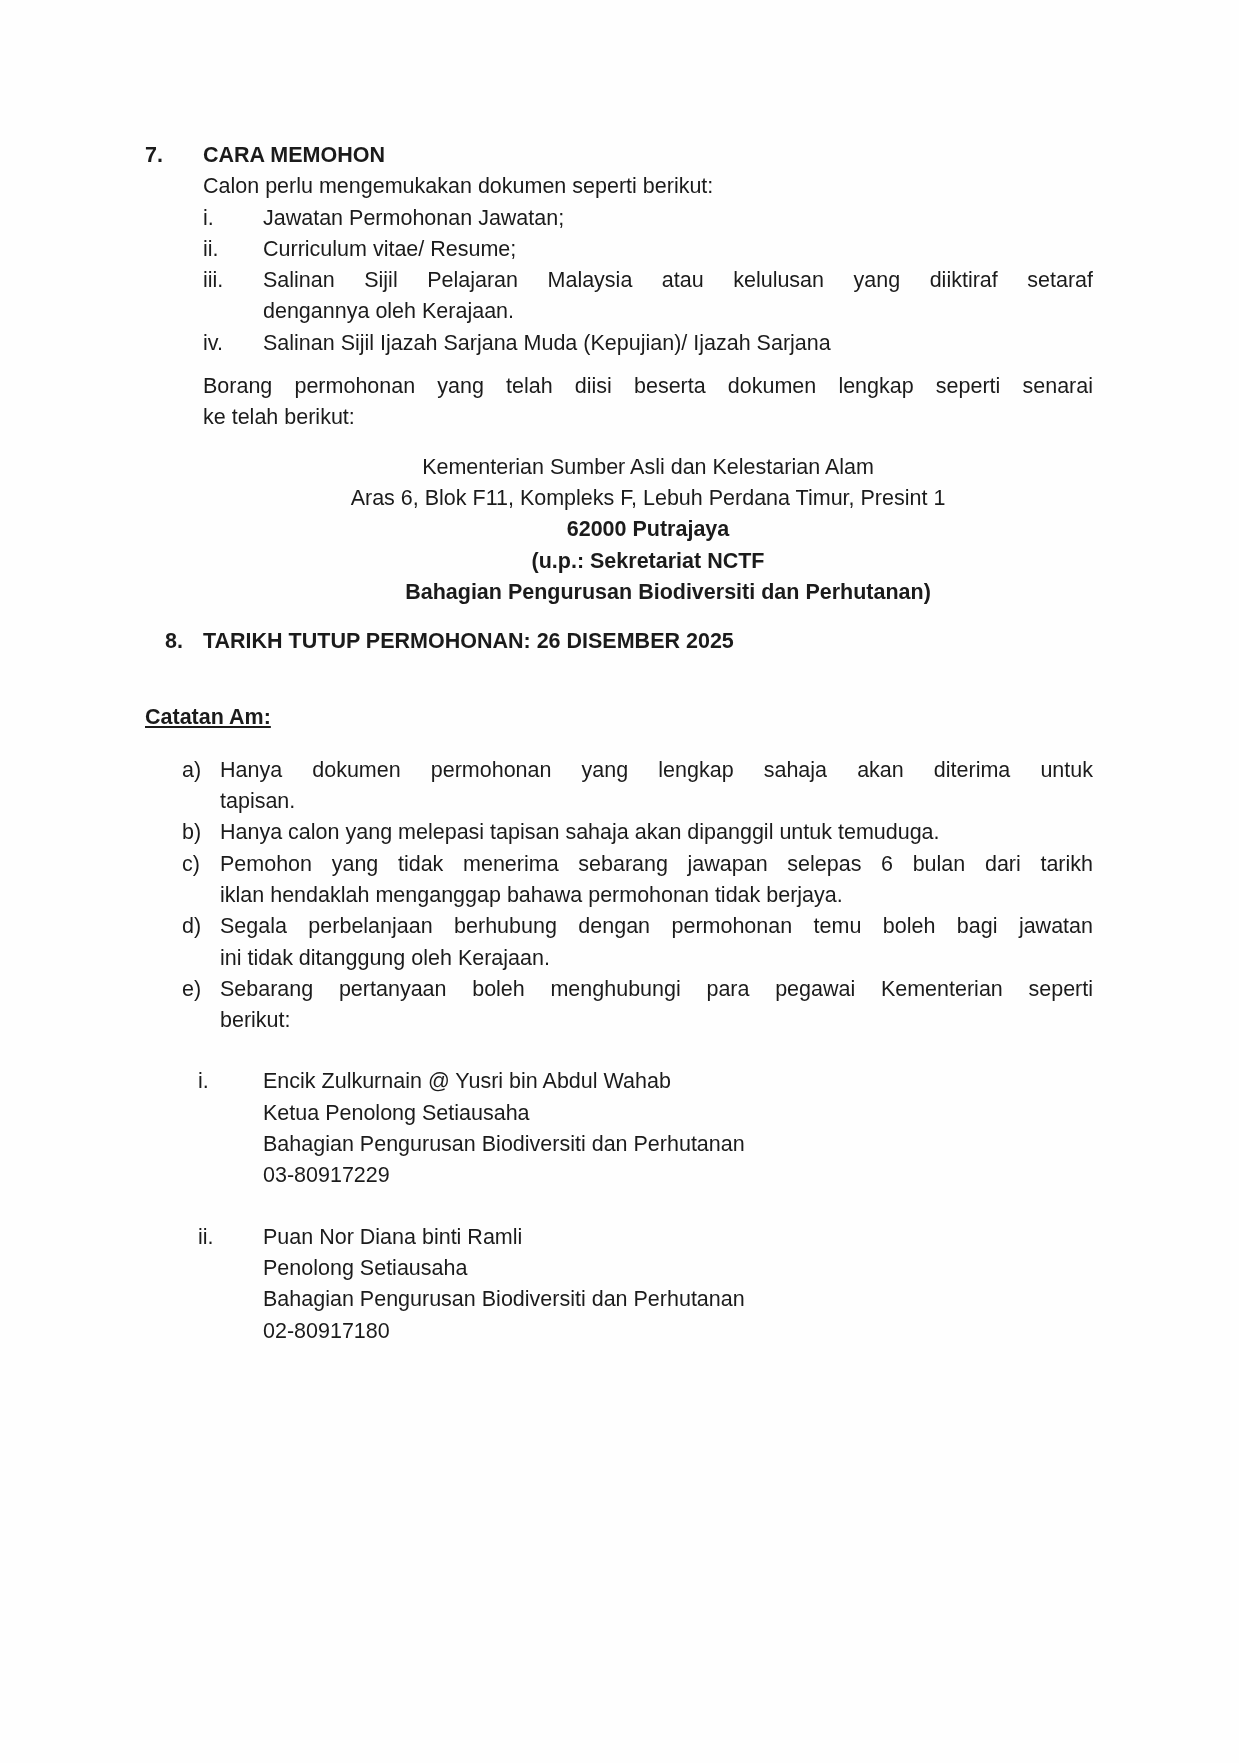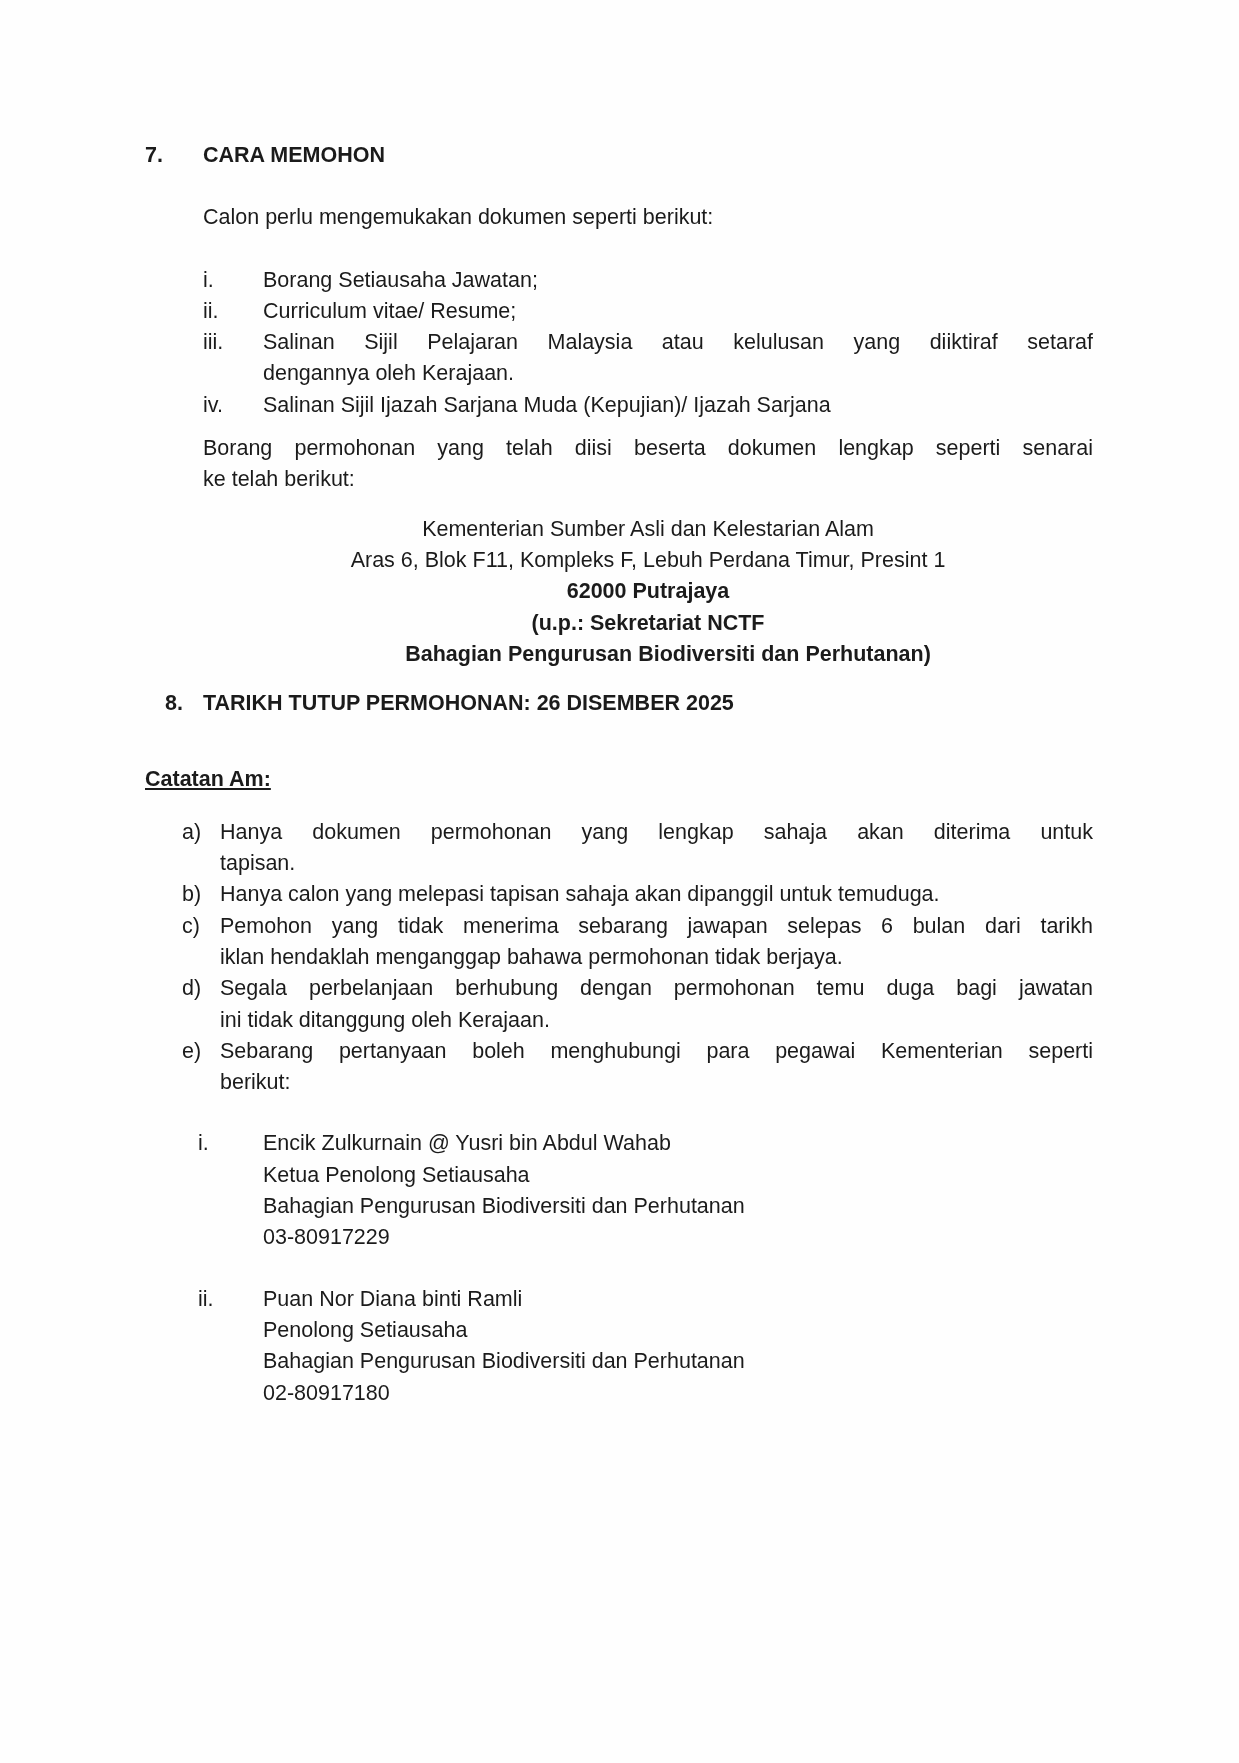--- a/index.html
+++ b/index.html
@@ -24,21 +24,21 @@
   .rmark { width: 60px; flex: none; }
   .note { margin-left: 37px; }
   .lmark { width: 38px; flex: none; }
   .contact { margin-left: 53px; }
   .cmark { width: 65px; flex: none; }
   .up2 { margin-left: 40px; }
   .b { font-weight: bold; }
   .notes-head { font-weight: bold; text-decoration: underline; }
   .jl { text-align: justify; text-align-last: justify; }
   .email { color: #3b7bc4; text-decoration: underline; cursor: pointer; }
-  .mt31 { margin-top: 31px; }
+  .mt31 { }
   .mt20 { margin-top: 12px; }
   .mt18 { margin-top: 18px; text-align: center; }
   .mt45 { margin-top: 45px; }
   .mt21 { margin-top: 21px; }
   .mt30 { margin-top: 30px; }
 </style>
 </head>
 <body>
 
 <div class="page">
@@ -47,21 +47,21 @@
     <span class="num">7.</span>
     <span class="htitle">CARA MEMOHON</span>
   </div>
 
   <div class="indent1 mt31">Calon perlu mengemukakan dokumen seperti berikut:</div>
 
   <div class="mt31">
     <div class="row indent1">
       <span class="rmark">i.</span>
       <div class="ltext">
-        <div>Borang Setiausaha Jawatan;</div>
+        <div>Jawatan Permohonan Jawatan;</div>
       </div>
     </div>
     <div class="row indent1">
       <span class="rmark">ii.</span>
       <div class="ltext">
         <div>Curriculum vitae/ Resume;</div>
       </div>
     </div>
     <div class="row indent1">
       <span class="rmark">iii.</span>
@@ -115,21 +115,21 @@
     <div class="row note">
       <span class="lmark">c)</span>
       <div class="ltext">
         <div class="jl">Pemohon yang tidak menerima sebarang jawapan selepas 6 bulan dari tarikh</div>
         <div>iklan hendaklah menganggap bahawa permohonan tidak berjaya.</div>
       </div>
     </div>
     <div class="row note">
       <span class="lmark">d)</span>
       <div class="ltext">
-        <div class="jl">Segala perbelanjaan berhubung dengan permohonan temu duga bagi jawatan</div>
+        <div class="jl">Segala perbelanjaan berhubung dengan permohonan temu boleh bagi jawatan</div>
         <div>ini tidak ditanggung oleh Kerajaan.</div>
       </div>
     </div>
     <div class="row note">
       <span class="lmark">e)</span>
       <div class="ltext">
         <div class="jl">Sebarang pertanyaan boleh menghubungi para pegawai Kementerian seperti</div>
         <div>berikut:</div>
       </div>
     </div>

